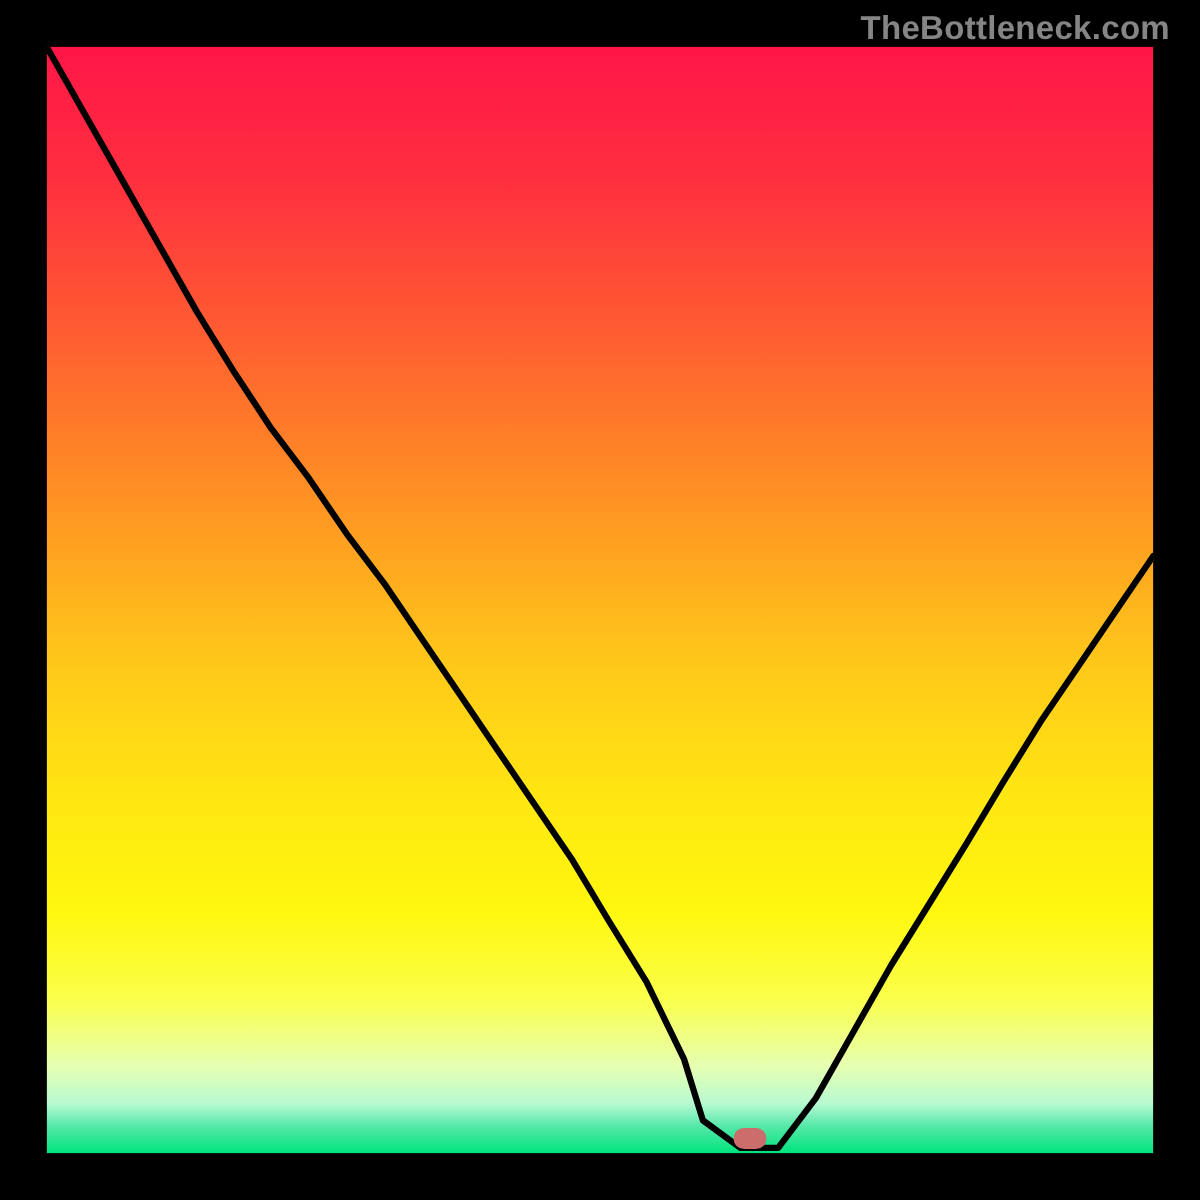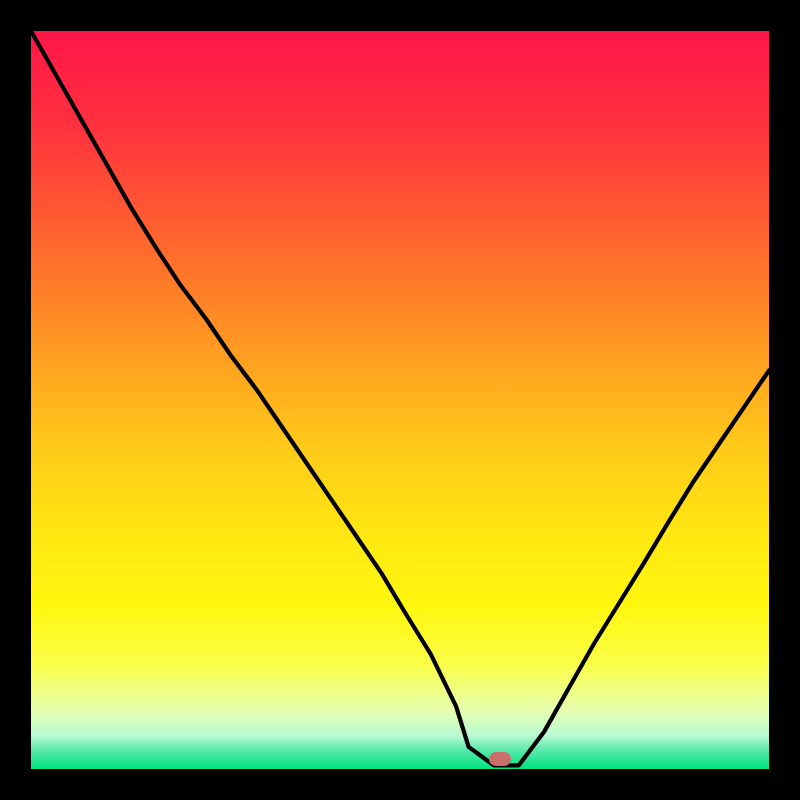--- a/index.html
+++ b/index.html
@@ -77,13 +77,14 @@
       <rect x="0" y="0" width="738" height="738" fill="url(#bg-grad)"></rect>
     </svg>
 
     <svg class="curve" viewBox="0 0 738 738" preserveAspectRatio="none">
       <path id="curve-path" d="M0.0 0.0 L25.1 44.3 L50.2 88.6 L75.3 132.8 L100.4 177.1 L125.5 217.7 L149.8 254.6 L174.9 287.8 L200.0 324.7 L225.1 357.9 L250.2 394.8 L275.3 431.7 L300.4 468.6 L325.5 505.5 L350.6 542.4 L374.9 583.0 L400.0 623.6 L425.1 675.3 L437.6 715.9 L462.7 734.3 L487.8 734.3 L512.9 701.1 L538.0 656.8 L563.1 612.5 L588.2 572.0 L613.3 531.4 L637.6 490.8 L662.7 450.2 L687.8 413.3 L712.9 376.4 L738.0 339.5" fill="none" stroke="#000" stroke-width="4.2" stroke-linecap="round" stroke-linejoin="round"></path>
     </svg>
 
     <div id="marker" class="marker" style="left: 63.5%; top: 98.6%;"></div>
   </div>
 
+  <div class="watermark">TheBottleneck.com</div>
 </div>
 
 </body></html>

